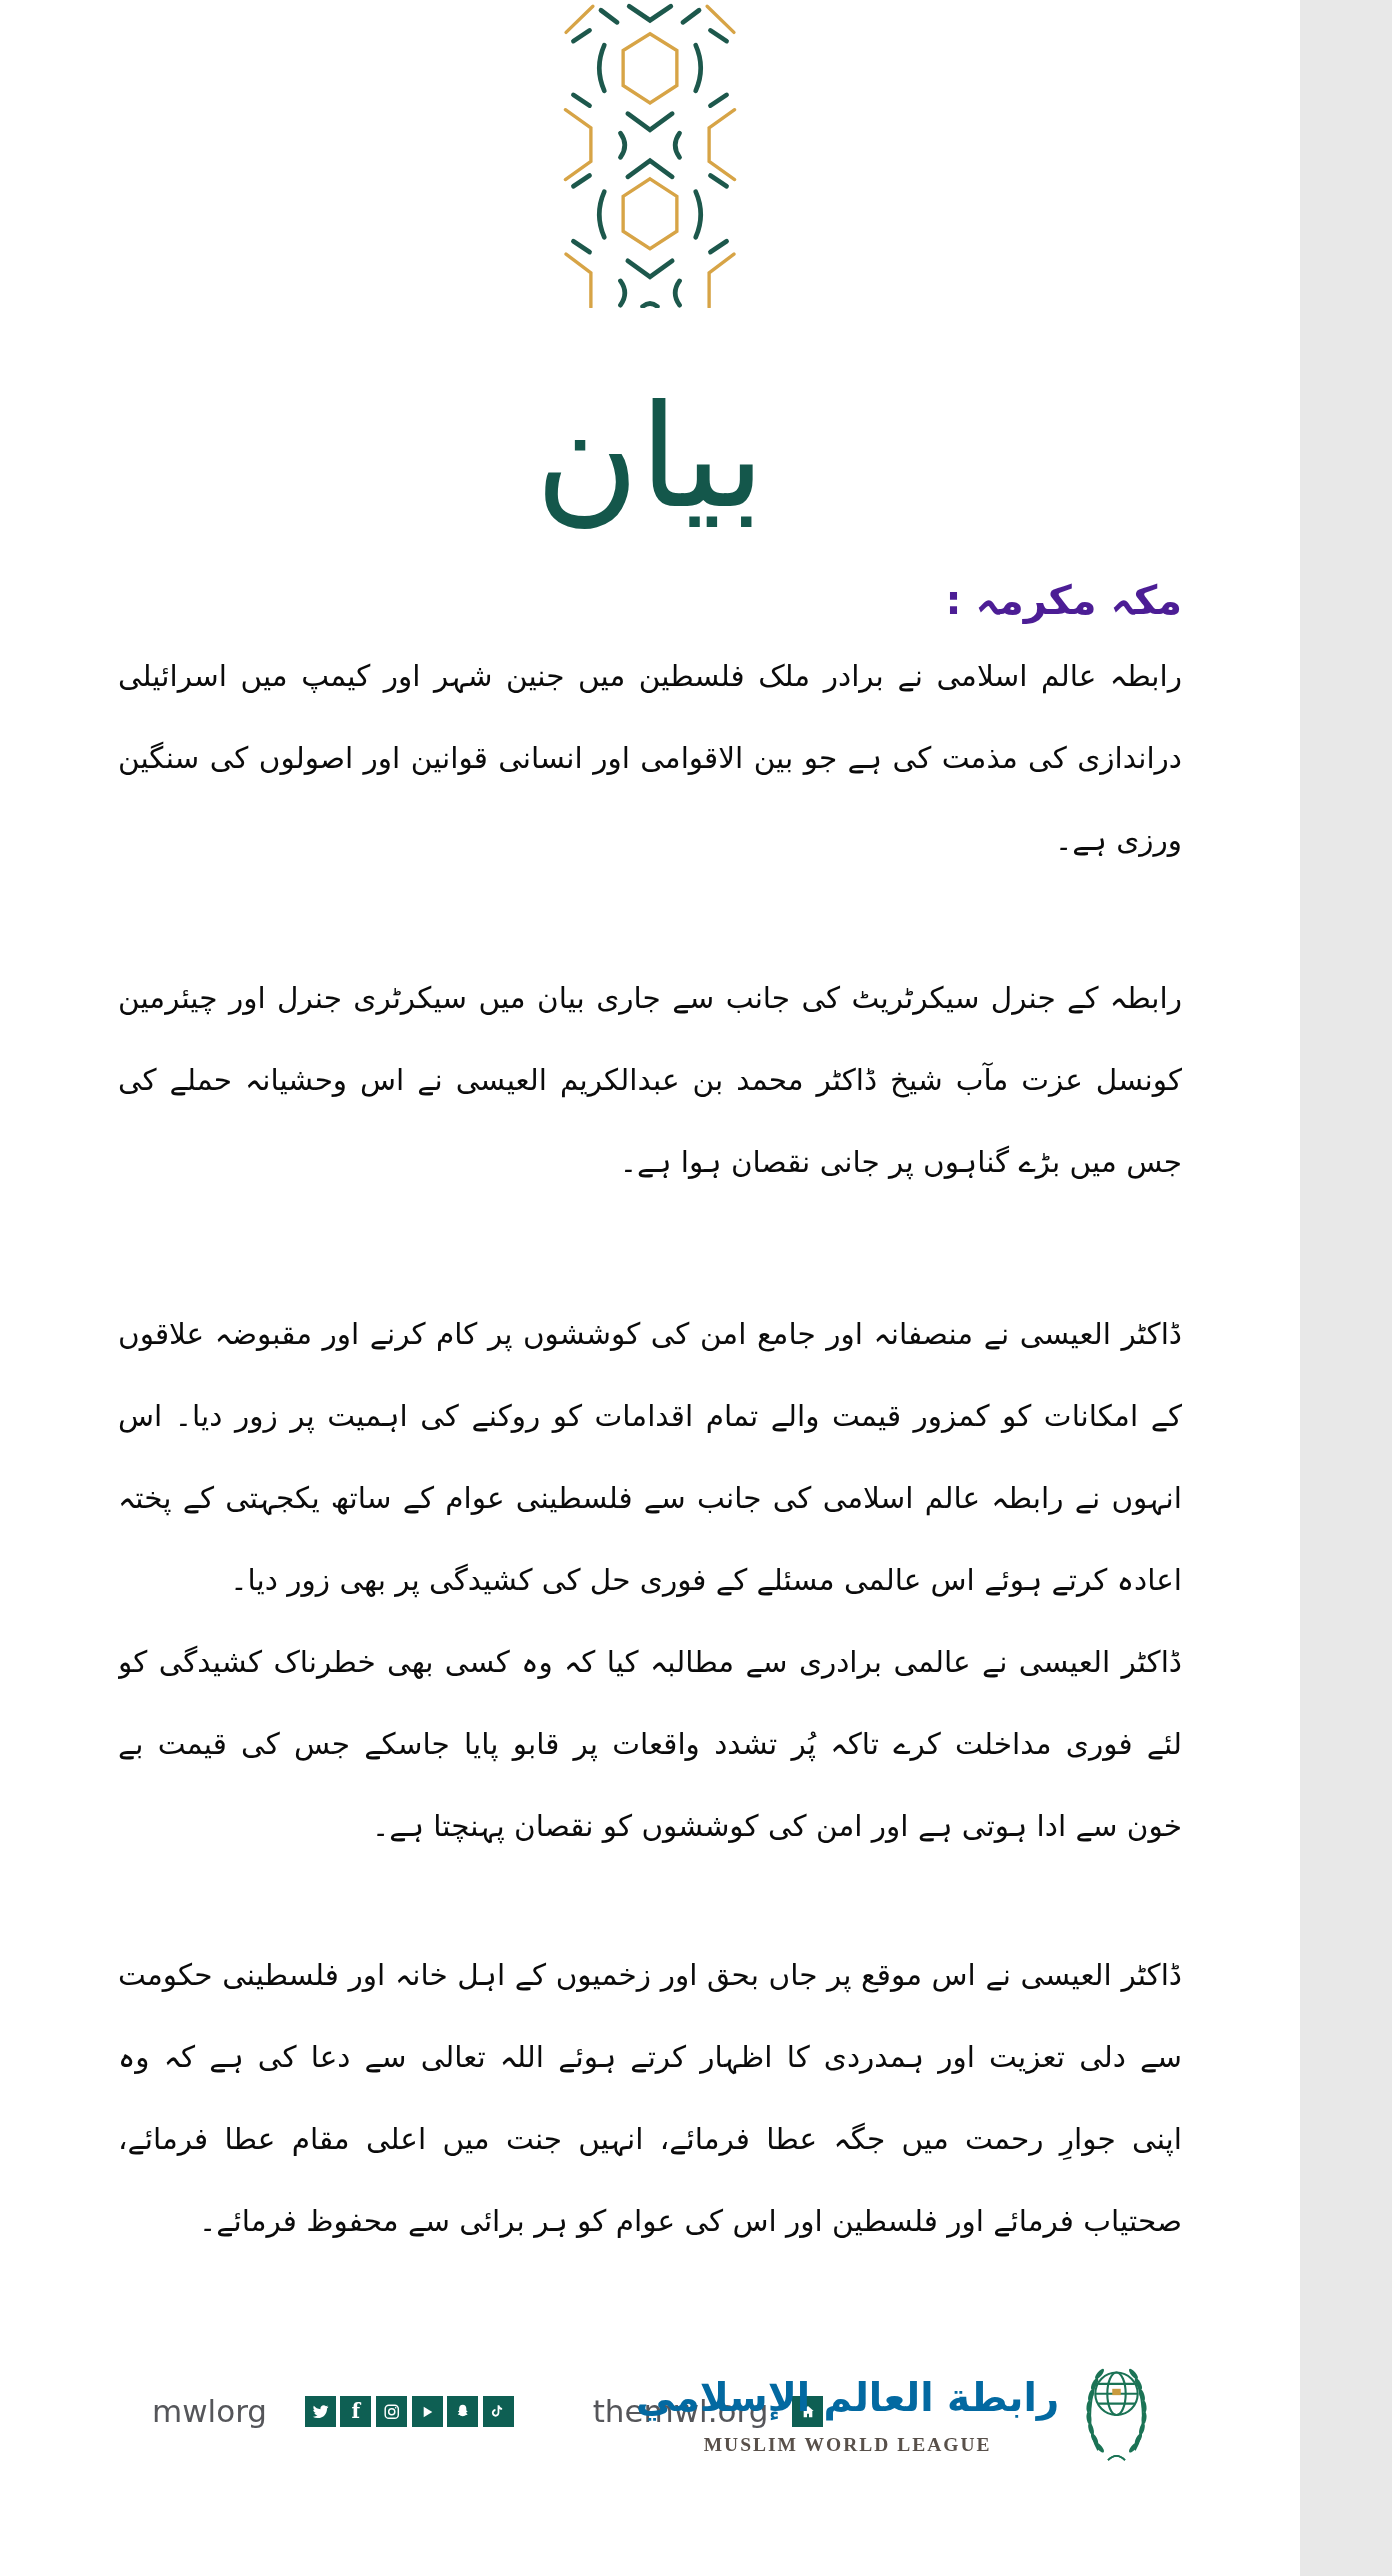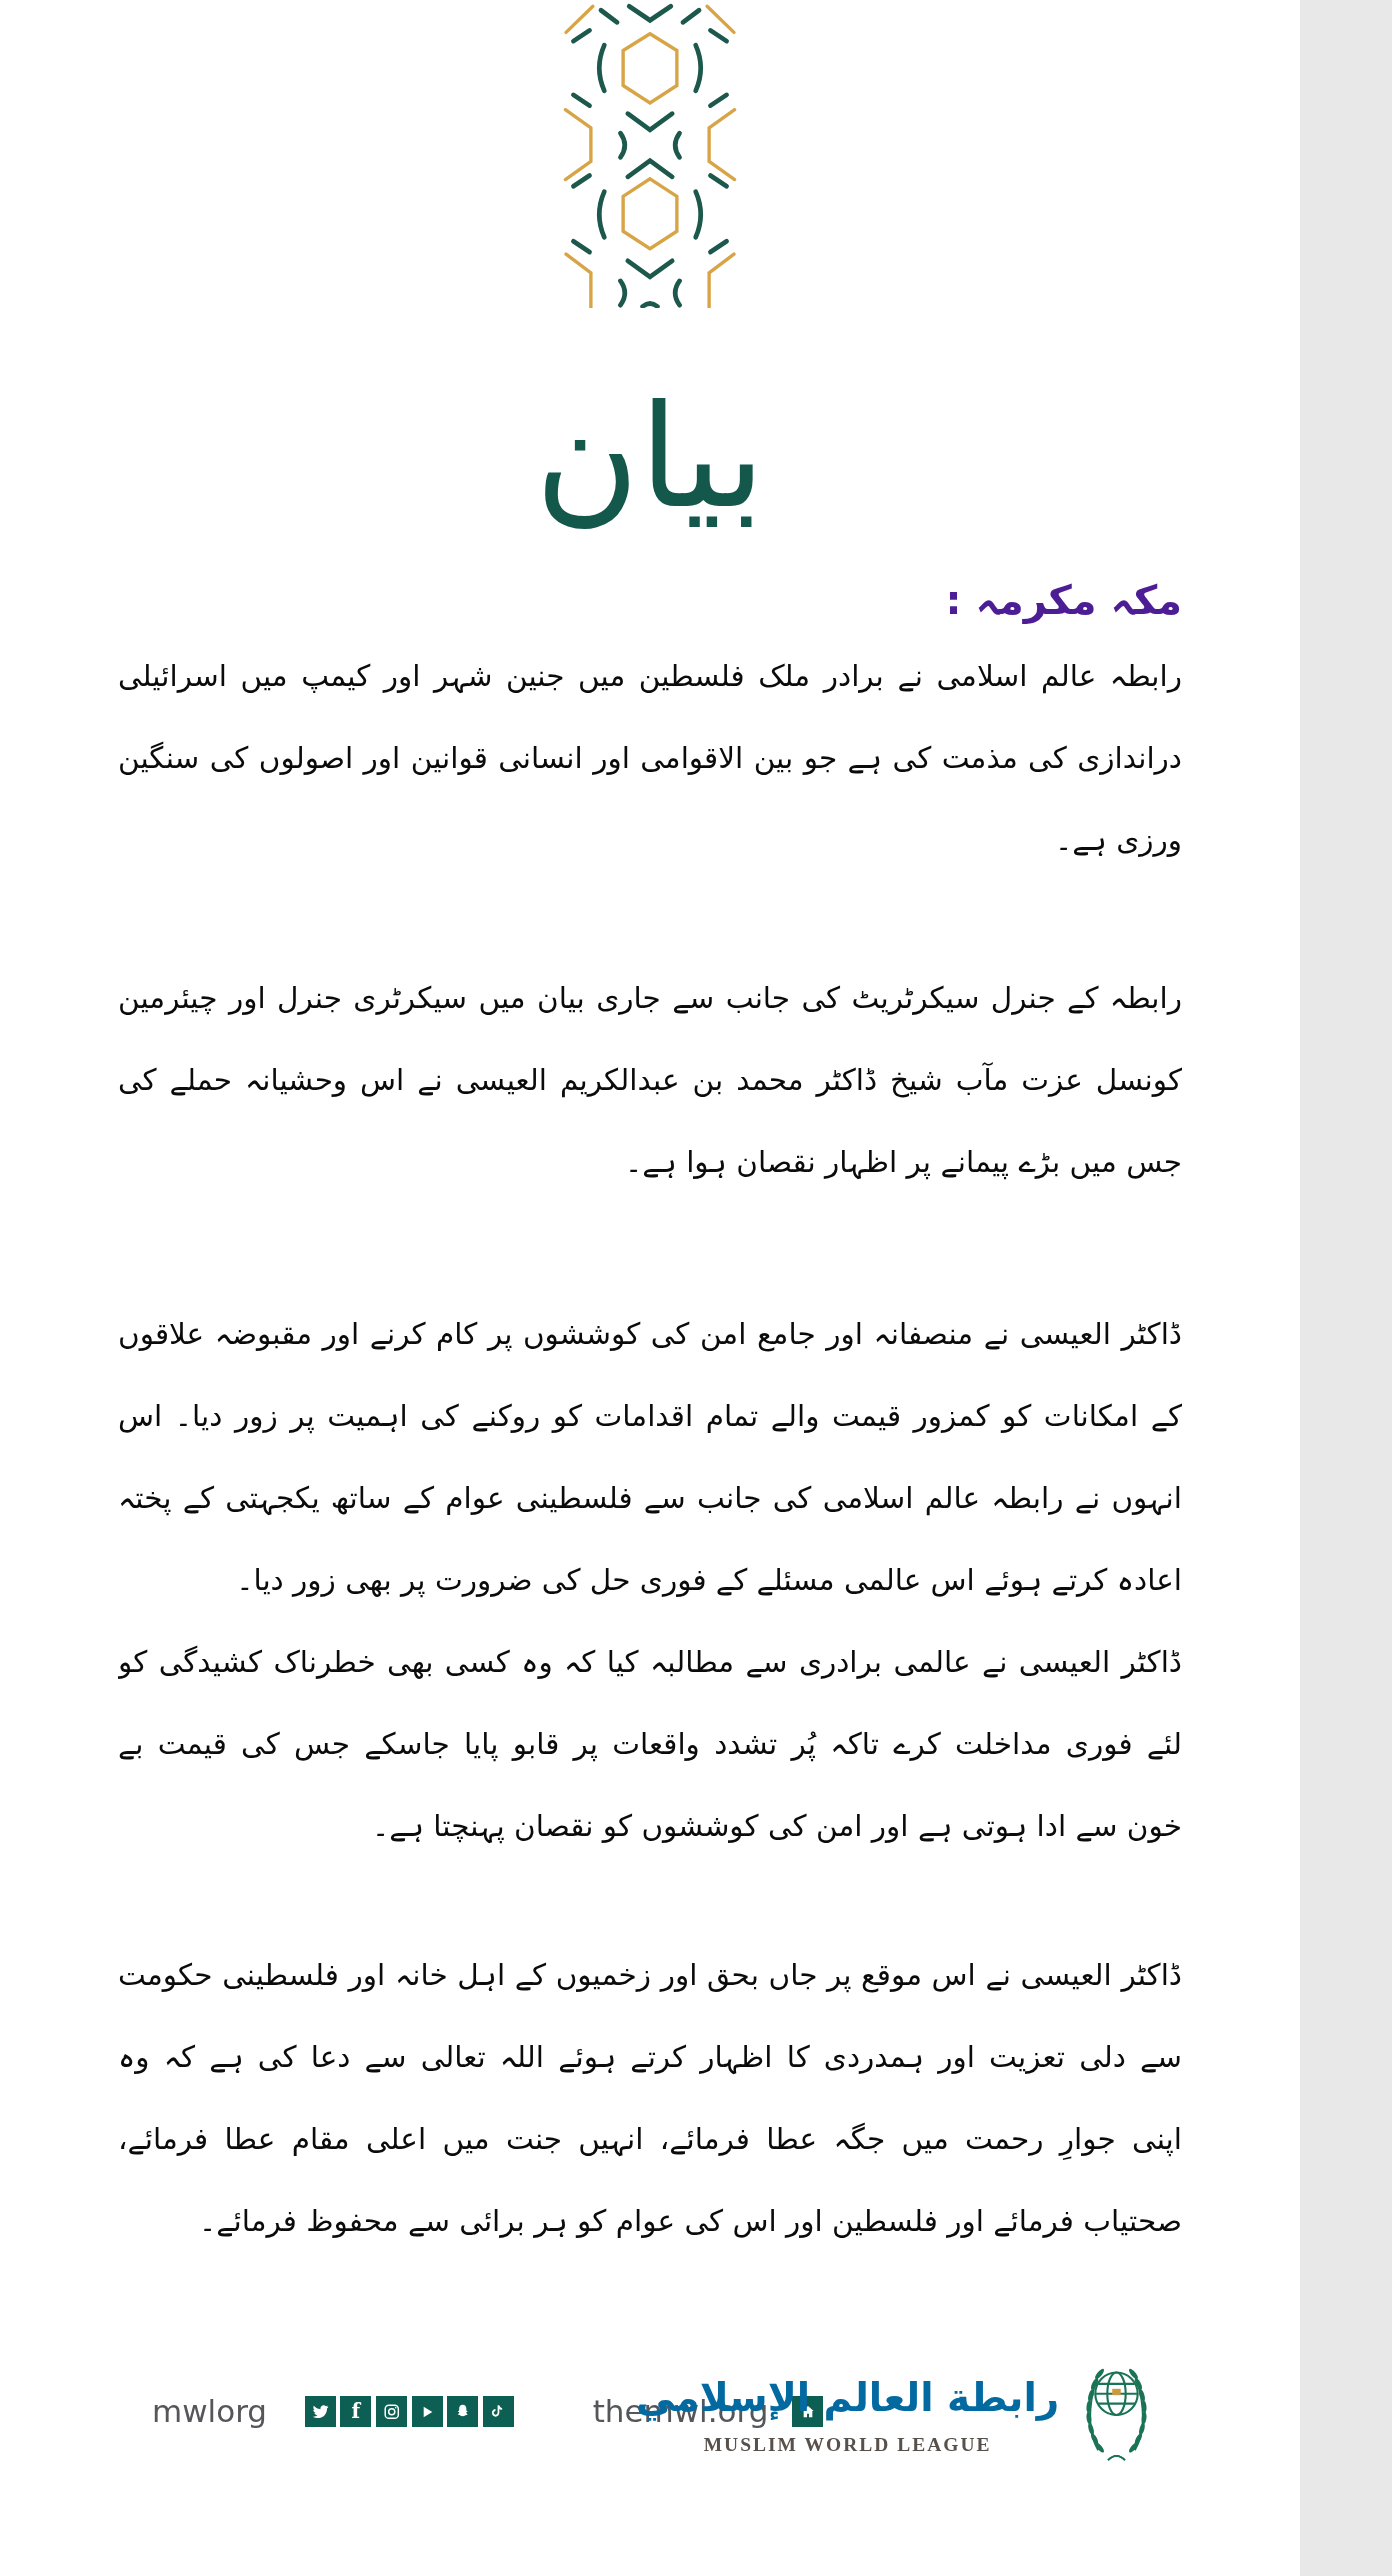--- a/index.html
+++ b/index.html
@@ -128,28 +128,28 @@
 
   <div class="textcol para p1">
     <div class="line">رابطہ عالم اسلامی نے برادر ملک فلسطین میں جنین شہر اور کیمپ میں اسرائیلی قابض افواج کی</div>
     <div class="line">دراندازی کی مذمت کی ہے جو بین الاقوامی اور انسانی قوانین اور اصولوں کی سنگین خلاف</div>
     <div class="line last">ورزی ہے۔</div>
   </div>
 
   <div class="textcol para p2">
     <div class="line">رابطہ کے جنرل سیکرٹریٹ کی جانب سے جاری بیان میں سیکرٹری جنرل اور چیئرمین مسلم علماء</div>
     <div class="line">کونسل عزت مآب شیخ ڈاکٹر محمد بن عبدالکریم العیسی نے اس وحشیانہ حملے کی مذمت کی ہے</div>
-    <div class="line last">جس میں بڑے پیمانے پر اظہار نقصان ہوا ہے۔</div>
+    <div class="line last">جس میں بڑے گناہوں پر جانی نقصان ہوا ہے۔</div>
   </div>
 
   <div class="textcol para p3">
     <div class="line">ڈاکٹر العیسی نے منصفانہ اور جامع امن کی کوششوں پر کام کرنے اور مقبوضہ علاقوں میں حل</div>
     <div class="line">کے امکانات کو کمزور قیمت والے تمام اقدامات کو روکنے کی اہمیت پر زور دیا۔ اس موقع پر</div>
     <div class="line">انہوں نے رابطہ عالم اسلامی کی جانب سے فلسطینی عوام کے ساتھ یکجہتی کے پختہ موقف کا</div>
-    <div class="line last">اعادہ کرتے ہوئے اس عالمی مسئلے کے فوری حل کی ضرورت پر بھی زور دیا۔</div>
+    <div class="line last">اعادہ کرتے ہوئے اس عالمی مسئلے کے فوری حل کی کشیدگی پر بھی زور دیا۔</div>
     <div class="line">ڈاکٹر العیسی نے عالمی برادری سے مطالبہ کیا کہ وہ کسی بھی خطرناک کشیدگی کو روکنے کے</div>
     <div class="line">لئے فوری مداخلت کرے تاکہ پُر تشدد واقعات پر قابو پایا جاسکے جس کی قیمت بے گناہوں کے</div>
     <div class="line last">خون سے ادا ہوتی ہے اور امن کی کوششوں کو نقصان پہنچتا ہے۔</div>
   </div>
 
   <div class="textcol para p4">
     <div class="line">ڈاکٹر العیسی نے اس موقع پر جاں بحق اور زخمیوں کے اہل خانہ اور فلسطینی حکومت اور عوام</div>
     <div class="line">سے دلی تعزیت اور ہمدردی کا اظہار کرتے ہوئے اللہ تعالی سے دعا کی ہے کہ وہ مرحومین کو</div>
     <div class="line">اپنی جوارِ رحمت میں جگہ عطا فرمائے، انہیں جنت میں اعلی مقام عطا فرمائے، زخمیوں کو جلد</div>
     <div class="line last">صحتیاب فرمائے اور فلسطین اور اس کی عوام کو ہر برائی سے محفوظ فرمائے۔</div>

